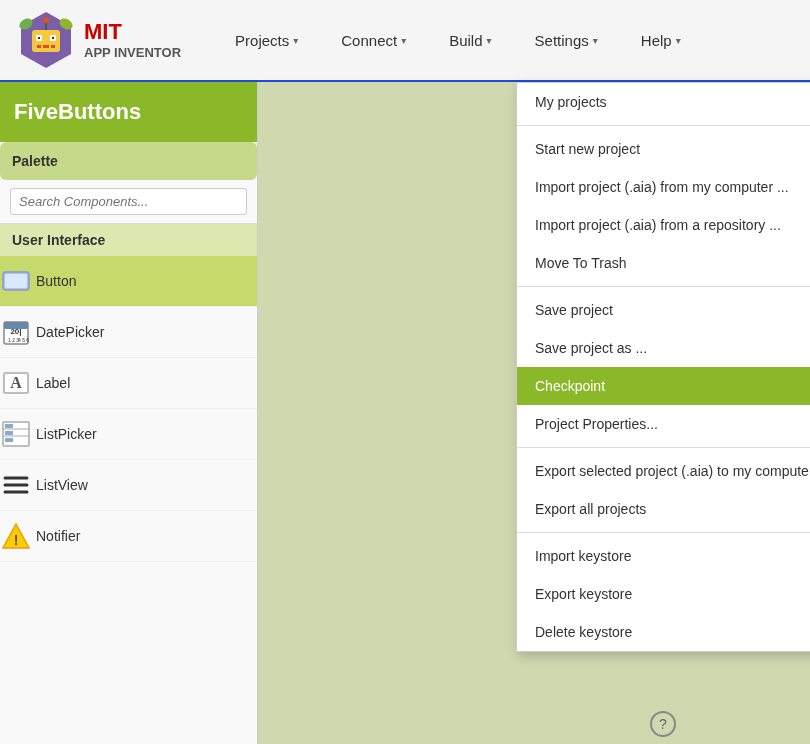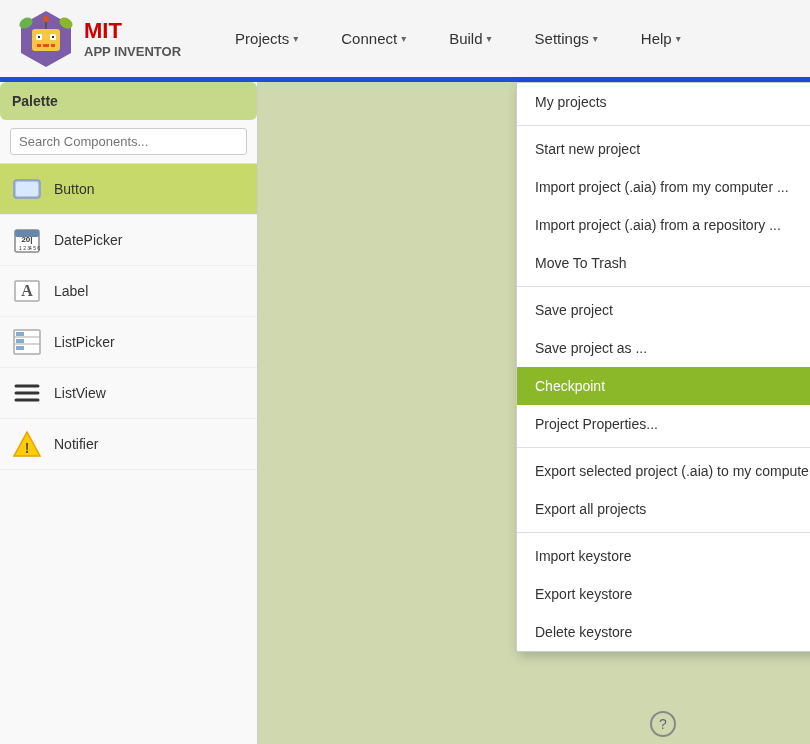--- a/index.html
+++ b/index.html
@@ -3,21 +3,21 @@
   <meta charset="utf-8">
   <style>
     * { box-sizing: border-box; margin: 0; padding: 0; }
     body { font-family: Arial, sans-serif; font-size: 14px; background: #e8e8e8; width: 810px; height: 744px; overflow: hidden; position: relative; }
 
     
     .header {
       display: flex;
       align-items: center;
       background: #f5f5f5;
-      border-bottom: 5px solid #1d4ed8;
+      border-bottom: 2px solid #1d4ed8;
       height: 82px;
       padding: 0 16px;
     }
     .logo-area {
       display: flex;
       align-items: center;
       gap: 8px;
       margin-right: 40px;
     }
     .logo-icon {
@@ -95,39 +95,40 @@
       border-bottom: 1px solid #ddd;
     }
     .search-box {
       width: 100%;
       padding: 5px 8px;
       border: 1px solid #ccc;
       border-radius: 3px;
       font-size: 13px;
       background: white;
       color: #999;
+      font-style: italic;
     }
     .ui-section-header {
       background: #dde8b0;
       padding: 8px 12px;
       font-weight: bold;
       font-size: 14px;
       color: #333;
     }
     .component-list {
       flex: 1;
       overflow-y: auto;
     }
     .component-item {
       display: flex;
       align-items: center;
-      padding: 9px 11px;
+      padding: 9px 0;
       border-bottom: 1px solid #eee;
       cursor: pointer;
-      gap: 11px;
+      gap: 4px;
       font-size: 14px;
       color: #333;
     }
     .component-item.selected { background: #c8d96b; }
     .component-icon {
       width: 32px;
       height: 32px;
       display: flex;
       align-items: center;
       justify-content: center;
@@ -249,24 +250,26 @@
     <div class="nav-item">
       <span>Help</span>
       <span class="arrow">▾</span>
     </div>
   </nav>
 </div>
 
 <div class="content-area">
 
   <div class="sidebar">
+    <div class="project-title-bar">FiveButtons</div>
     <div class="palette-header">Palette</div>
     <div class="search-box-container">
       <input class="search-box" type="text" placeholder="Search Components..." style="">
     </div>
+    <div class="ui-section-header">User Interface</div>
     <div class="component-list">
 
       <div class="component-item selected">
         <div class="component-icon">
           <svg width="30" height="30" viewBox="0 0 30 30">
               <rect x="2" y="6" width="26" height="18" rx="3" fill="#b0c4e8" stroke="#8899cc" stroke-width="1.5"></rect>
               <rect x="4" y="8" width="22" height="14" rx="2" fill="#d8e8ff"></rect>
             </svg>
         </div>
         <span>Button</span>

